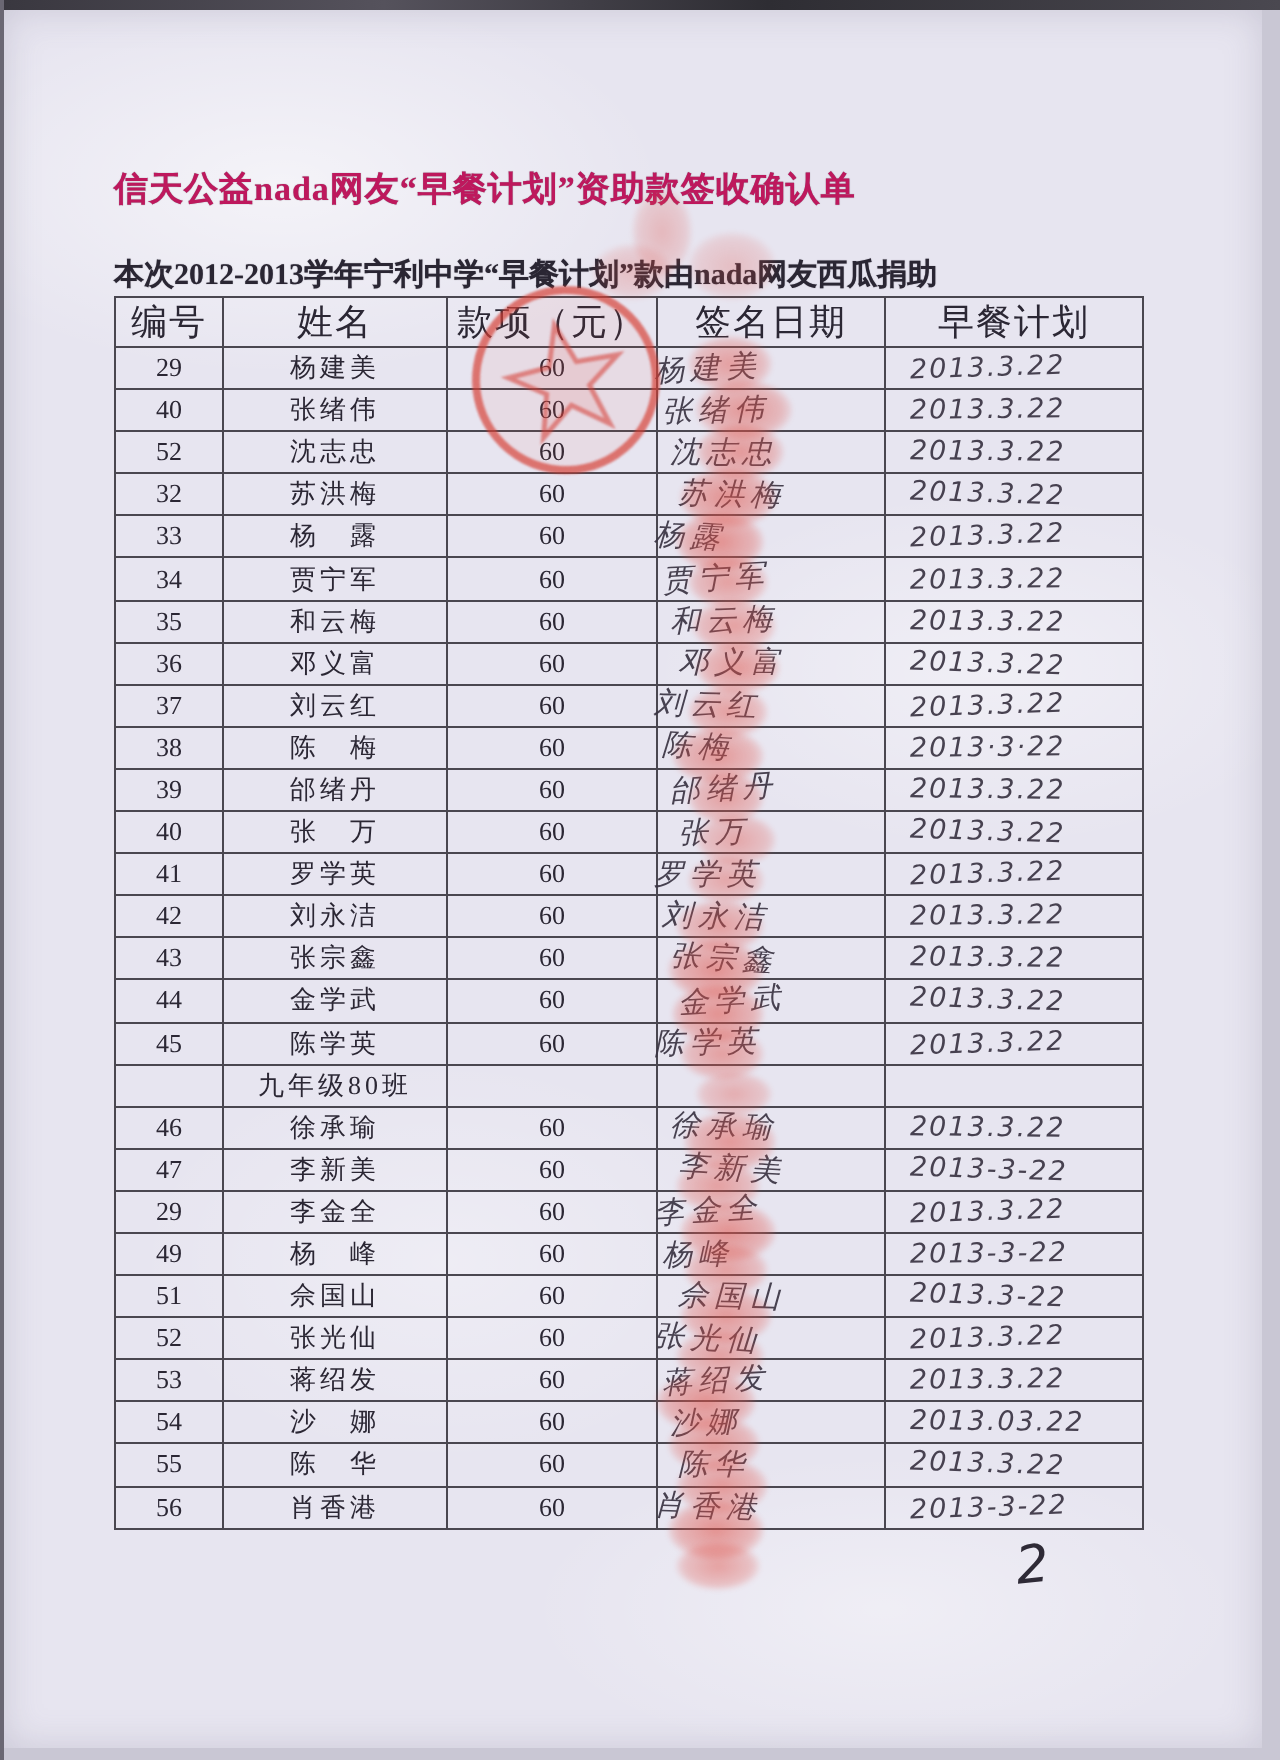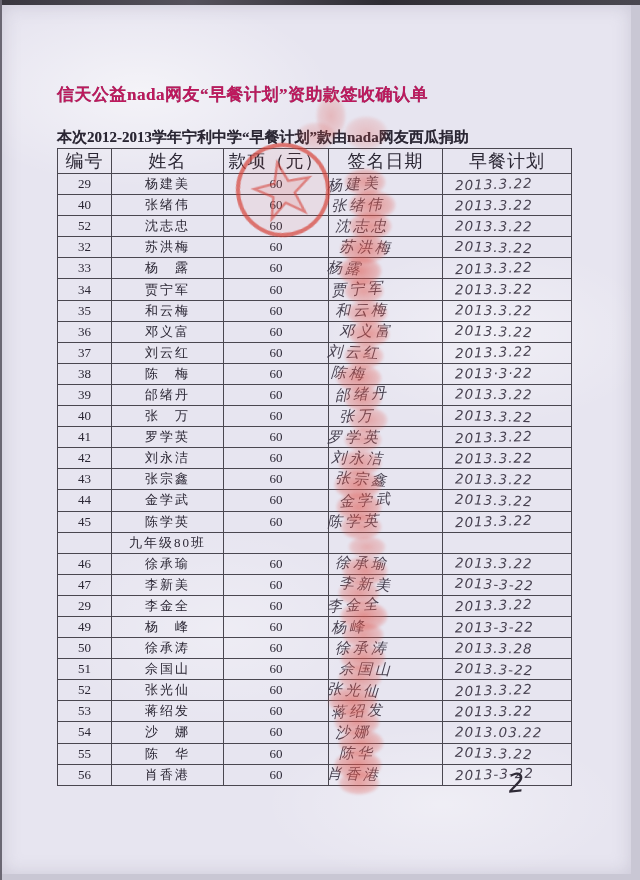--- a/index.html
+++ b/index.html
@@ -254,27 +254,20 @@
           <td>60</td>
           <td style="text-align: left; padding-left: 14px;"><span class="hw sig" style="transform: rotate(-3.2deg); margin-left: -16px;">李金全</span></td>
           <td style="text-align: left; padding-left: 12px;"><span class="hw dt" style="transform: rotate(-1.8deg);">2013.3.22</span></td>
         </tr>
         <tr>
           <td>49</td>
           <td class="nm">杨　峰</td>
           <td>60</td>
           <td style="text-align: left; padding-left: 14px;"><span class="hw sig" style="transform: rotate(-1.6deg); margin-left: -12px;">杨峰</span></td>
           <td style="text-align: left; padding-left: 12px;"><span class="hw dt" style="transform: rotate(-0.6deg);">2013-3-22</span></td>
-        </tr>
-        <tr>
-          <td>50</td>
-          <td class="nm">徐承涛</td>
-          <td>60</td>
-          <td style="text-align: left; padding-left: 14px;"><span class="hw sig" style="transform: rotate(0deg); margin-left: -8px;">徐承涛</span></td>
-          <td style="text-align: left; padding-left: 12px;"><span class="hw dt" style="transform: rotate(0.6deg);">2013.3.28</span></td>
         </tr>
         <tr>
           <td>51</td>
           <td class="nm">佘国山</td>
           <td>60</td>
           <td style="text-align: left; padding-left: 14px;"><span class="hw sig" style="transform: rotate(1.6deg); margin-left: -4px;">佘国山</span></td>
           <td style="text-align: left; padding-left: 12px;"><span class="hw dt" style="transform: rotate(1.8deg);">2013.3-22</span></td>
         </tr>
         <tr>
           <td>52</td>

